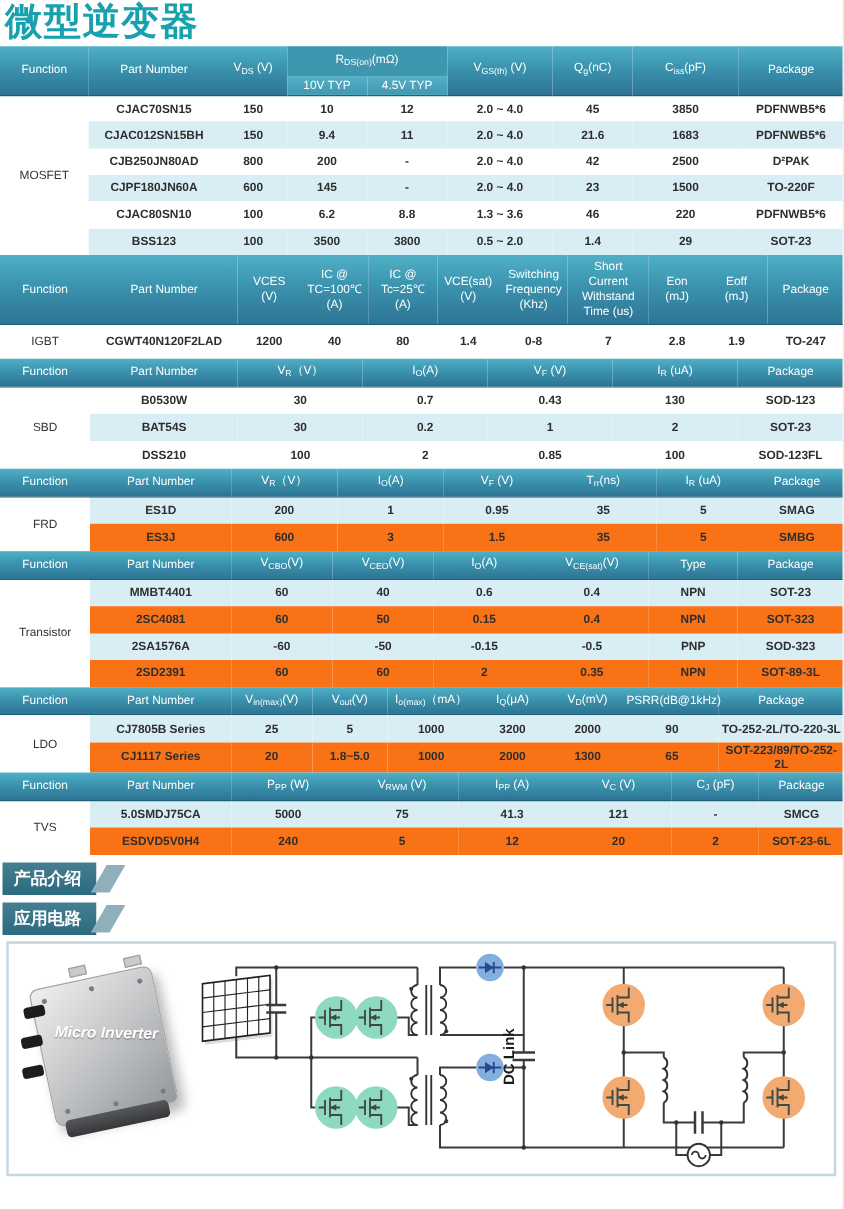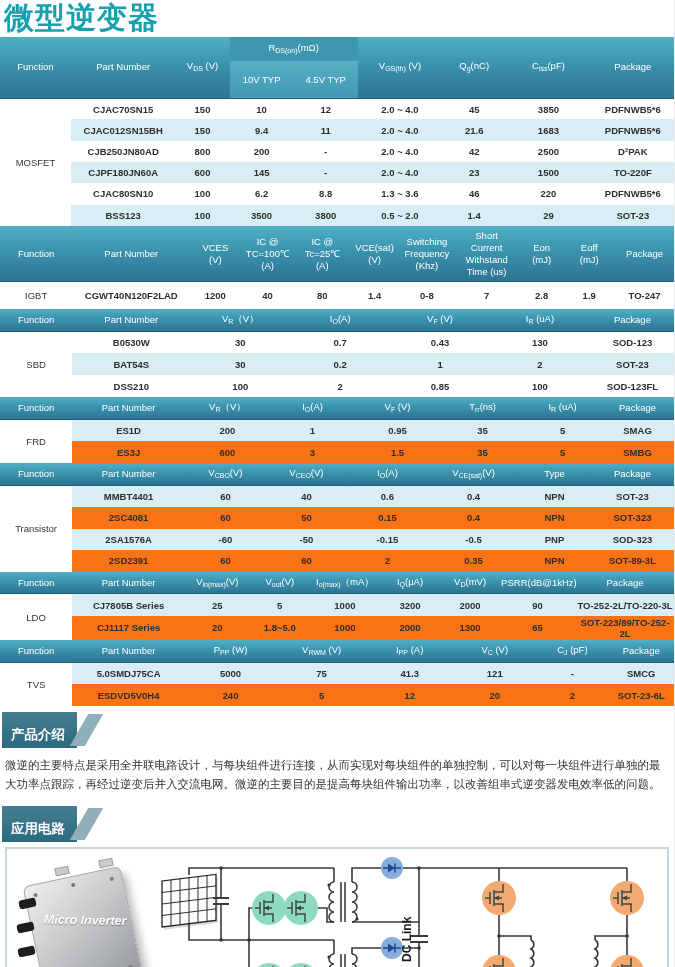--- a/index.html
+++ b/index.html
@@ -17,35 +17,35 @@
   
   #tables-host { width:675px; }
   table.ctable { width:100%; border-collapse:collapse; table-layout:fixed; margin:0; }
   .ctable thead th {
     background:linear-gradient(180deg,#4fb0c5 0%,#3b93ae 45%,#2d7494 100%);
     color:#fff; font-weight:400; font-size:9.5px; line-height:1.25;
     text-align:center; vertical-align:middle; padding:4px 1px;
     border-bottom:1px solid #1f6079;
   }
   .ctable thead th.grp  { background:#3e96af; padding:5px 1px; border-bottom:1px solid #59b4c6; }
-  .ctable thead th.subh { background:linear-gradient(180deg,#55aec3,#4399b4); padding:12px 1px; }
+  .ctable thead th.subh { background:linear-gradient(180deg,#55aec3,#4399b4); padding:1px 1px; }
   .ctable td {
     font-size:9.5px; font-weight:700; color:#2e2e2e; text-align:center;
     vertical-align:middle; height:var(--rh,21.5px); padding:1px 2px;
     background:#fff; word-wrap:break-word;
   }
   .ctable tr.row1 td { background:#d9edf5; }
   .ctable.shade0 tr.row0 td { background:#d9edf5; }
   .ctable.shade0 tr.row1 td { background:#f97316; }
   .ctable td.fn { background:#fff !important; font-weight:400; color:#333; }
   sub { font-size:7px; vertical-align:-2px; }
   
   .sec-badge {
     position:relative; display:inline-block; margin:6px 0 0 2px;
-    padding:14px 12px 4px 9px; color:#fff; font-weight:700; font-size:13.5px;
+    padding:4px 12px 4px 9px; color:#fff; font-weight:700; font-size:13.5px;
     background:linear-gradient(180deg,#477e90,#2b6a80);
   }
   .sec-badge::after {
     content:''; position:absolute; right:-17px; top:2px; bottom:2px; width:15px;
     background:#8fafbb; transform:skewX(-30deg);
   }
   .intro-text {
     margin:8px 5px 6px 5px; font-size:11.5px; line-height:1.65; color:#333;
   }
   
@@ -466,21 +466,20 @@
           <td>20</td>
           <td>2</td>
           <td>SOT-23-6L</td>
         </tr>
       </tbody>
     </table>
   </div>
 
 <div>
   <div class="sec-badge">产品介绍</div>
-  <p class="intro-text">微逆的主要特点是采用全并联电路设计，与每块组件进行连接，从而实现对每块组件的单独控制，可以对每一块组件进行单独的最大功率点跟踪，再经过逆变后并入交流电网。微逆的主要目的是提高每块组件输出功率，以改善组串式逆变器发电效率低的问题。</p>
 </div>
 
 <div>
   <div class="sec-badge">应用电路</div>
 
   <div class="circuit">
 
     <div class="device">
       <div class="dev-tab" style="left:34px; top:6px;"></div>
       <div class="dev-tab" style="left:78px; top:-2px;"></div>

